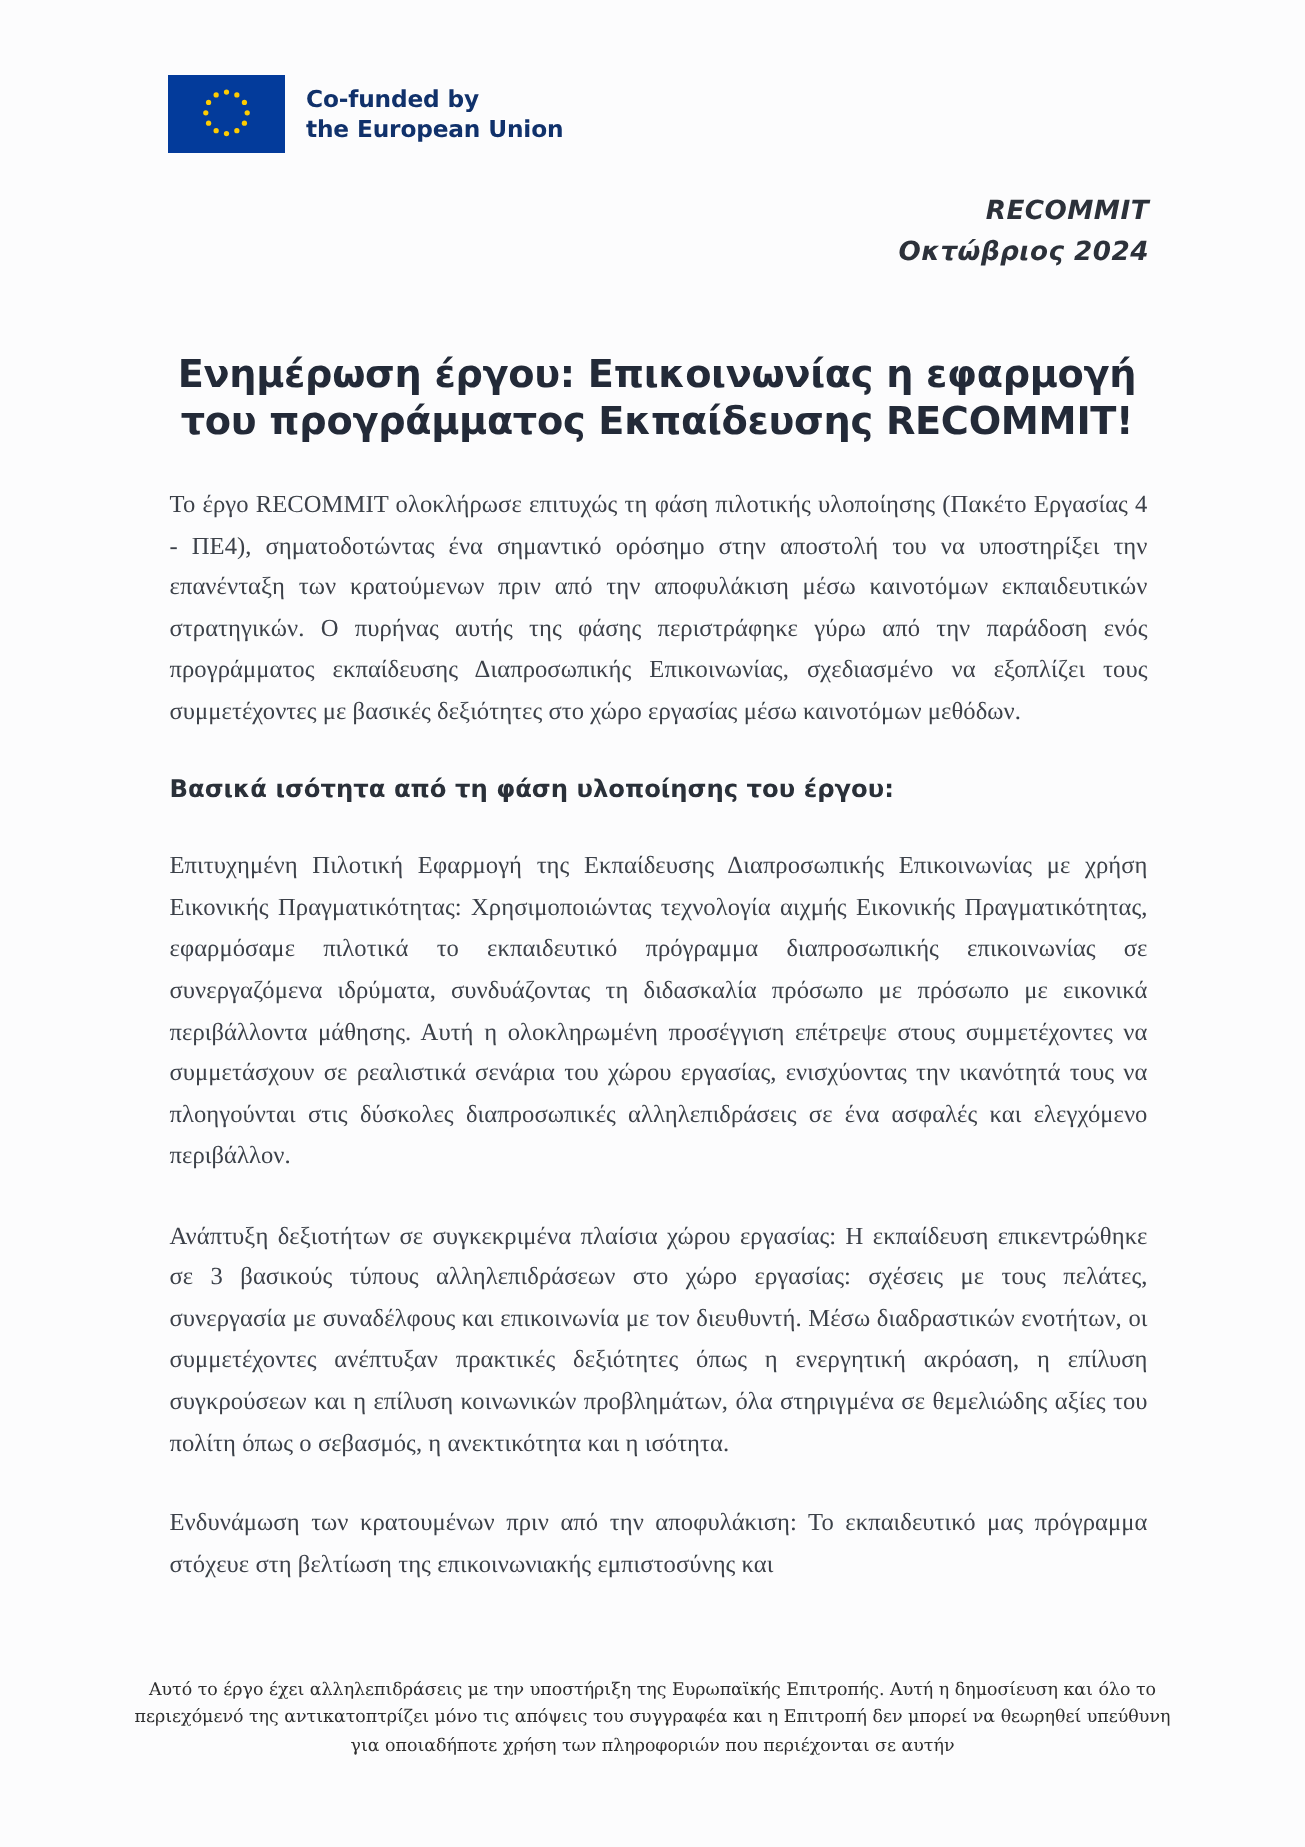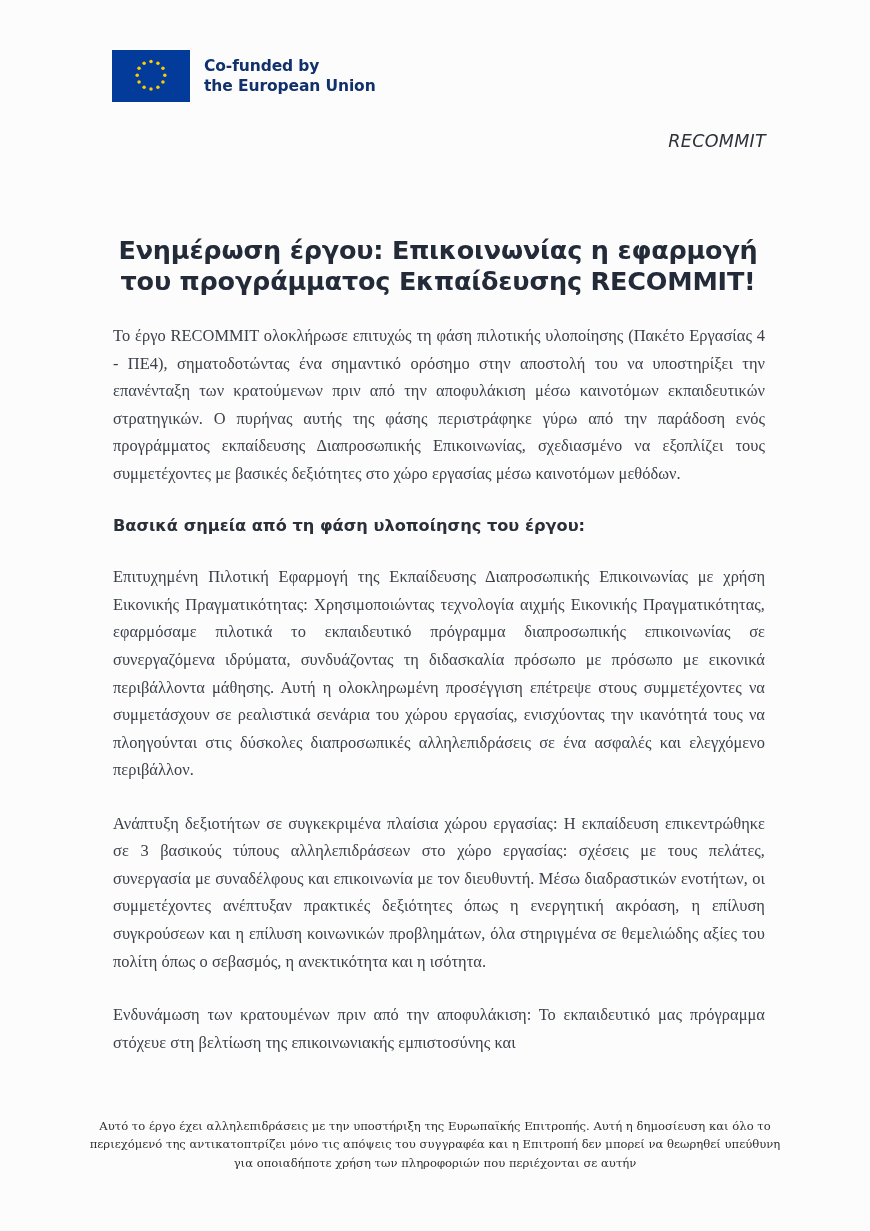--- a/index.html
+++ b/index.html
@@ -62,21 +62,21 @@
     width: 92px;
     height: 100px;
   }
   .recommit-logo svg { display: block; }
 
   .project-meta {
     position: absolute;
     right: 104px;
     top: 128px;
     text-align: right;
-    font-weight: normal;
+    font-weight: bold;
     font-style: italic;
     font-size: 17.5px;
     line-height: 1.55;
     color: #2c313a;
     letter-spacing: 0.3px;
   }
 
   
   .doc-title {
     position: absolute;
@@ -164,28 +164,29 @@
       </div>
       <div class="eu-text">
         <div>Co-funded by</div>
         <div>the European Union</div>
       </div>
     </div>
 
 
     <div class="project-meta">
       <div>RECOMMIT</div>
+      <div>Οκτώβριος 2024</div>
     </div>
   </div>
 
   <h1 class="doc-title">Ενημέρωση έργου: Επικοινωνίας η εφαρμογή του προγράμματος Εκπαίδευσης RECOMMIT!</h1>
 
   <div class="body-area">
     <p class="para">Το έργο RECOMMIT ολοκλήρωσε επιτυχώς τη φάση πιλοτικής υλοποίησης (Πακέτο Εργασίας 4 - ΠΕ4), σηματοδοτώντας ένα σημαντικό ορόσημο στην αποστολή του να υποστηρίξει την επανένταξη των κρατούμενων πριν από την αποφυλάκιση μέσω καινοτόμων εκπαιδευτικών στρατηγικών. Ο πυρήνας αυτής της φάσης περιστράφηκε γύρω από την παράδοση ενός προγράμματος εκπαίδευσης Διαπροσωπικής Επικοινωνίας, σχεδιασμένο να εξοπλίζει τους συμμετέχοντες με βασικές δεξιότητες στο χώρο εργασίας μέσω καινοτόμων μεθόδων.</p>
-    <p class="sub-head">Βασικά σημεία από τη φάση υλοποίησης του έργου:</p>
+    <p class="sub-head">Βασικά ισότητα από τη φάση υλοποίησης του έργου:</p>
     <p class="para">Επιτυχημένη Πιλοτική Εφαρμογή της Εκπαίδευσης Διαπροσωπικής Επικοινωνίας με χρήση Εικονικής Πραγματικότητας: Χρησιμοποιώντας τεχνολογία αιχμής Εικονικής Πραγματικότητας, εφαρμόσαμε πιλοτικά το εκπαιδευτικό πρόγραμμα διαπροσωπικής επικοινωνίας σε συνεργαζόμενα ιδρύματα, συνδυάζοντας τη διδασκαλία πρόσωπο με πρόσωπο με εικονικά περιβάλλοντα μάθησης. Αυτή η ολοκληρωμένη προσέγγιση επέτρεψε στους συμμετέχοντες να συμμετάσχουν σε ρεαλιστικά σενάρια του χώρου εργασίας, ενισχύοντας την ικανότητά τους να πλοηγούνται στις δύσκολες διαπροσωπικές αλληλεπιδράσεις σε ένα ασφαλές και ελεγχόμενο περιβάλλον.</p>
     <p class="para">Ανάπτυξη δεξιοτήτων σε συγκεκριμένα πλαίσια χώρου εργασίας: Η εκπαίδευση επικεντρώθηκε σε 3 βασικούς τύπους αλληλεπιδράσεων στο χώρο εργασίας: σχέσεις με τους πελάτες, συνεργασία με συναδέλφους και επικοινωνία με τον διευθυντή. Μέσω διαδραστικών ενοτήτων, οι συμμετέχοντες ανέπτυξαν πρακτικές δεξιότητες όπως η ενεργητική ακρόαση, η επίλυση συγκρούσεων και η επίλυση κοινωνικών προβλημάτων, όλα στηριγμένα σε θεμελιώδης αξίες του πολίτη όπως ο σεβασμός, η ανεκτικότητα και η ισότητα.</p>
     <p class="para clipped">Ενδυνάμωση των κρατουμένων πριν από την αποφυλάκιση: Το εκπαιδευτικό μας πρόγραμμα στόχευε στη βελτίωση της επικοινωνιακής εμπιστοσύνης και</p>
   </div>
 
   <div class="footer">Αυτό το έργο έχει αλληλεπιδράσεις με την υποστήριξη της Ευρωπαϊκής Επιτροπής. Αυτή η δημοσίευση και όλο το περιεχόμενό της αντικατοπτρίζει μόνο τις απόψεις του συγγραφέα και η Επιτροπή δεν μπορεί να θεωρηθεί υπεύθυνη για οποιαδήποτε χρήση των πληροφοριών που περιέχονται σε αυτήν</div>
 
 </div>
 
 </body></html>

